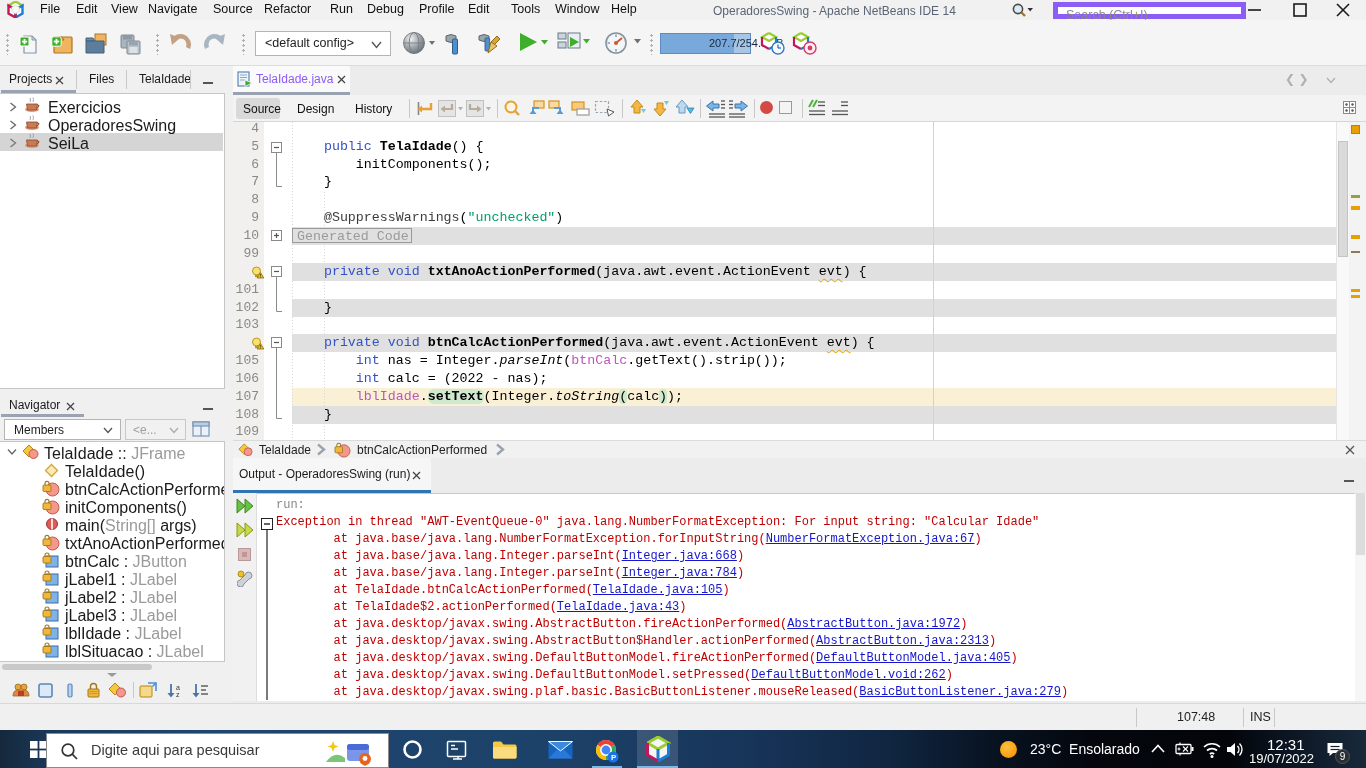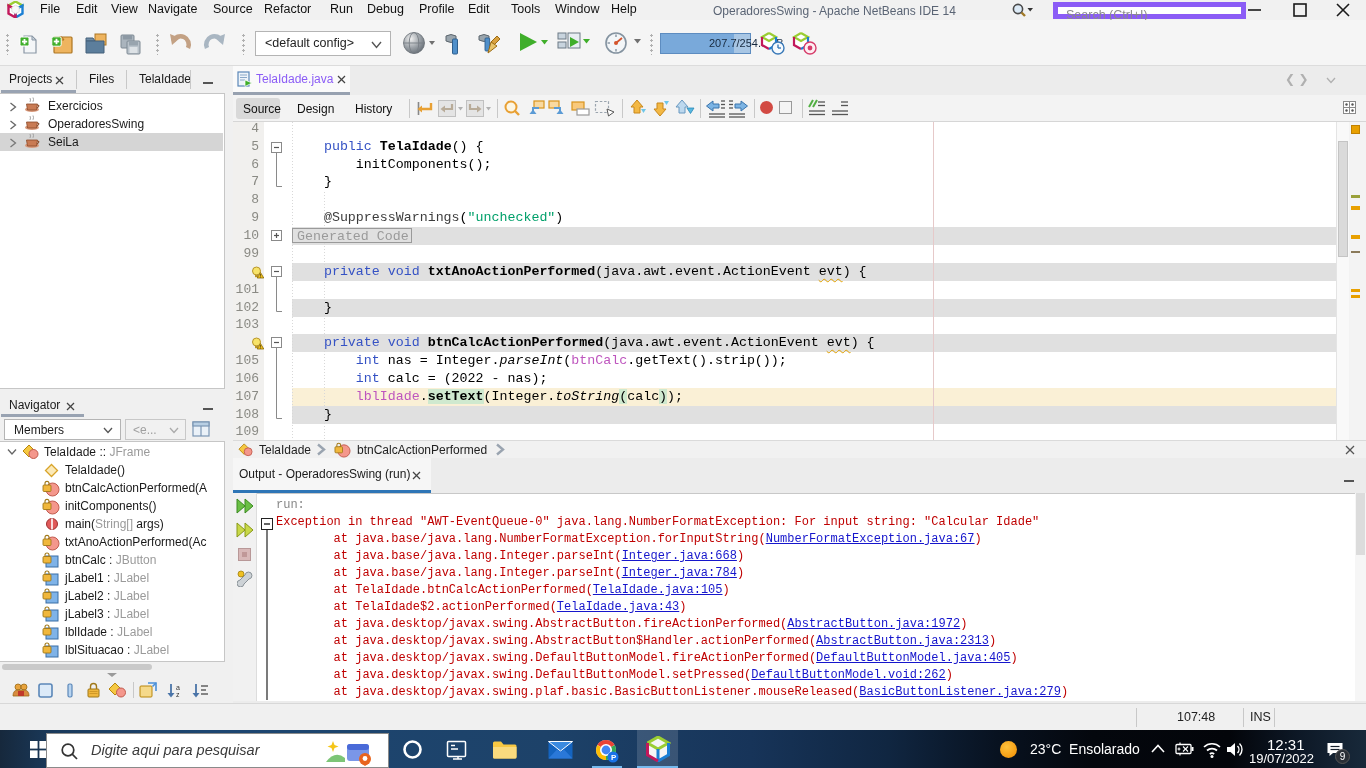--- a/index.html
+++ b/index.html
@@ -13,32 +13,32 @@
 #searchbox{position:absolute;left:1037px;top:2px;width:193px;height:17px;background:#fff;border:5px solid #8b5cf6;font-size:12.5px;color:#8b8b8b;line-height:17px;padding-left:8px;box-sizing:border-box;margin-left:16px;}
 
 #toolbar{left:0;top:20px;width:1366px;height:46px;background:#f5f5f5;border-bottom:1px solid #dcdcdc;box-sizing:border-box;}
 .grip{position:absolute;top:13px;width:3px;height:22px;background-image:radial-gradient(circle,#b0b0b0 1px,transparent 1.2px);background-size:3px 5px;}
 #defcombo{position:absolute;left:255px;top:11px;width:136px;height:25px;background:#fff;border:1px solid #b4b4b4;box-sizing:border-box;font-size:12.5px;color:#222;line-height:23px;padding-left:9px;}
 #membar{position:absolute;left:660px;top:13px;width:91px;height:21px;background:linear-gradient(90deg,#79a9da 0 82%,#a8c6e4 82% 100%);border:1px solid #5d8cc0;box-sizing:border-box;font-size:11px;color:#17293f;text-align:center;line-height:19px;padding-left:48px;}
 
 .ptab{position:absolute;font-size:12px;color:#1a1a1a;}
 .tabsep{position:absolute;width:1px;background:#c8c8c8;}
 
-.treetxt{position:absolute;font-size:12px;color:#1a1a1a;white-space:nowrap;}
+.treetxt{position:absolute;font-size:16px;color:#1a1a1a;white-space:nowrap;}
 .gray{color:#9a9a9a;}
 
 .codeline{position:absolute;font-family:"Liberation Mono",monospace;font-size:13.3px;line-height:18px;height:18px;white-space:pre;color:#000;}
 .lnum{position:absolute;font-family:"Liberation Mono",monospace;font-size:13px;line-height:18px;height:18px;color:#8a8a84;width:26px;text-align:right;}
 .kw{color:#3552c4;}
 .fld{color:#be55be;}
 .str{color:#00a06a;}
 .ann{color:#3c3c3c;}
 .bold{font-weight:bold;}
 .ital{font-style:italic;}
-.occ{background:#cfe9cf;}
+.occ{background:#cfe9cf;border-radius:6px;}
 .conline{position:absolute;font-family:"Liberation Mono",monospace;font-size:12px;line-height:17px;height:17px;white-space:pre;color:#bf0000;}
 .conlink{color:#1616cc;text-decoration:underline;}
 .wavy{text-decoration-line:underline;text-decoration-style:wavy;text-decoration-color:#e0a000;text-decoration-thickness:1px;text-underline-offset:2.5px;}
 </style>
 </head>
 <body>
 <div id="app">
 
 <div class="abs" id="titlebar">
 <svg class="abs" style="left:7px;top:1px" width="17" height="17" viewBox="0 0 17 17">
@@ -693,21 +693,21 @@
   <div class="tabsep" style="left:1274px;top:4px;height:19px"></div>
 </div>
 
 <div class="abs" id="taskbar" style="left:0;top:730px;width:1366px;height:38px;background:linear-gradient(90deg,#16283c 0%,#1a3a5c 4%,#1d4671 15%,#1d4269 40%,#173459 55%,#102641 65%,#081220 73%,#04070d 80%,#03050a 90%,#0d1826 95%,#18293a 100%);">
   <svg class="abs" style="left:30px;top:11px" width="17" height="17" viewBox="0 0 17 17">
         <rect x="0" y="0" width="7.6" height="7.6" fill="#fff"></rect>
         <rect x="9.4" y="0" width="7.6" height="7.6" fill="#fff"></rect>
         <rect x="0" y="9.4" width="7.6" height="7.6" fill="#fff"></rect>
         <rect x="9.4" y="9.4" width="7.6" height="7.6" fill="#fff"></rect>
       </svg>
-  <div class="abs" style="left:46px;top:3px;width:343px;height:35px;background:#fff;border:1px solid #8a8a8a;box-sizing:border-box;font-style:italic;">
+  <div class="abs" style="left:46px;top:3px;width:343px;height:35px;background:#fff;border:1px solid #8a8a8a;box-sizing:border-box;">
     <svg class="abs" style="left:13px;top:8px" width="19" height="19" viewBox="0 0 19 19">
           <circle cx="8" cy="8" r="5.8" fill="none" stroke="#333" stroke-width="1.7"></circle>
           <line x1="12.2" y1="12.2" x2="17" y2="17" stroke="#333" stroke-width="1.7"></line>
         </svg>
     <span class="abs" style="left:44px;top:8px;font-size:14.5px;color:#3a3a3a">Digite aqui para pesquisar</span>
     <svg class="abs" style="left:278px;top:3px" width="55" height="29" viewBox="0 0 55 29">
       <polygon points="8,4 9.5,8 13.5,9.5 9.5,11 8,15 6.5,11 2.5,9.5 6.5,8" fill="#f5c518"></polygon>
       <path d="M1 25 Q10 13 20 21 L20 25 Z" fill="#7cc576"></path>
       <rect x="22" y="7" width="22" height="17" rx="3" fill="#7a96e8"></rect>
       <rect x="22" y="7" width="22" height="6" rx="3" fill="#4a6ad8"></rect>

